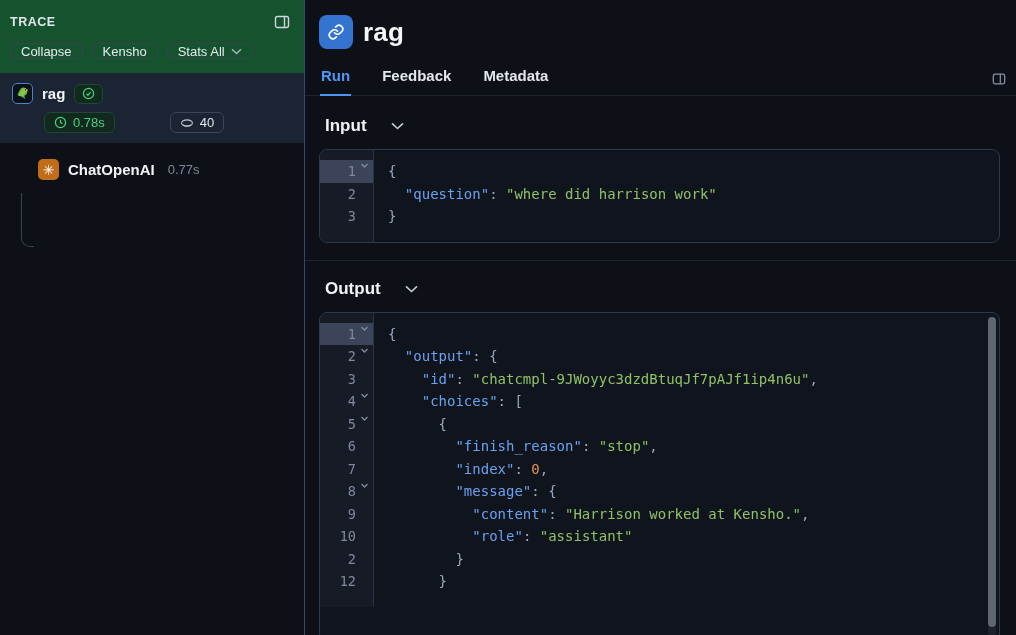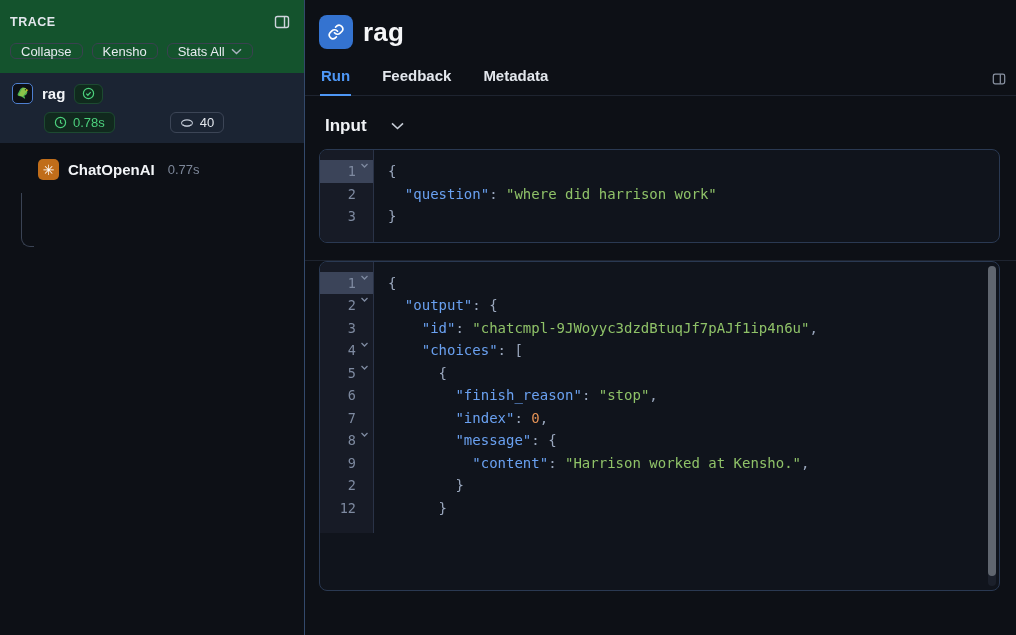--- a/index.html
+++ b/index.html
@@ -220,20 +220,26 @@
                 <div class="g">
                   <span class="ln">3</span>
                 </div>
                 <div class="cd"><span class="t-p">}</span></div>
               </div>
             </div>
         </div>
       </section>
 
       <section class="sec out">
+        <div class="sec-head">
+          <h2 class="sec-title">Output</h2>
+          <svg width="13" height="8" viewBox="0 0 13 8" fill="none" stroke="#c6ccd6" stroke-width="1.6">
+              <path d="M1 1.3l5.5 5.2L12 1.3"></path>
+            </svg>
+        </div>
         <div class="codebox out-box">
           <div class="code-area">
               <div class="cl">
                 <div class="g act">
                   <span class="ln">1</span>
                   <span class="fold">
                     <svg width="9" height="9" viewBox="0 0 9 9" fill="none" stroke="#7e8aa0" stroke-width="1.3">
                       <path d="M1.5 3l3 3 3-3"></path>
                     </svg>
                   </span>
@@ -300,20 +306,26 @@
                     </svg>
                   </span>
                 </div>
                 <div class="cd"><span class="t-p">        </span><span class="t-k">"message"</span><span class="t-p">: {</span></div>
               </div>
               <div class="cl">
                 <div class="g">
                   <span class="ln">9</span>
                 </div>
                 <div class="cd"><span class="t-p">          </span><span class="t-k">"content"</span><span class="t-p">: </span><span class="t-s">"Harrison worked at Kensho."</span><span class="t-p">,</span></div>
+              </div>
+              <div class="cl">
+                <div class="g">
+                  <span class="ln">10</span>
+                </div>
+                <div class="cd"><span class="t-p">          </span><span class="t-k">"role"</span><span class="t-p">: </span><span class="t-s">"assistant"</span></div>
               </div>
               <div class="cl">
                 <div class="g">
                   <span class="ln">2</span>
                 </div>
                 <div class="cd"><span class="t-p">        }</span></div>
               </div>
               <div class="cl">
                 <div class="g">
                   <span class="ln">12</span>

